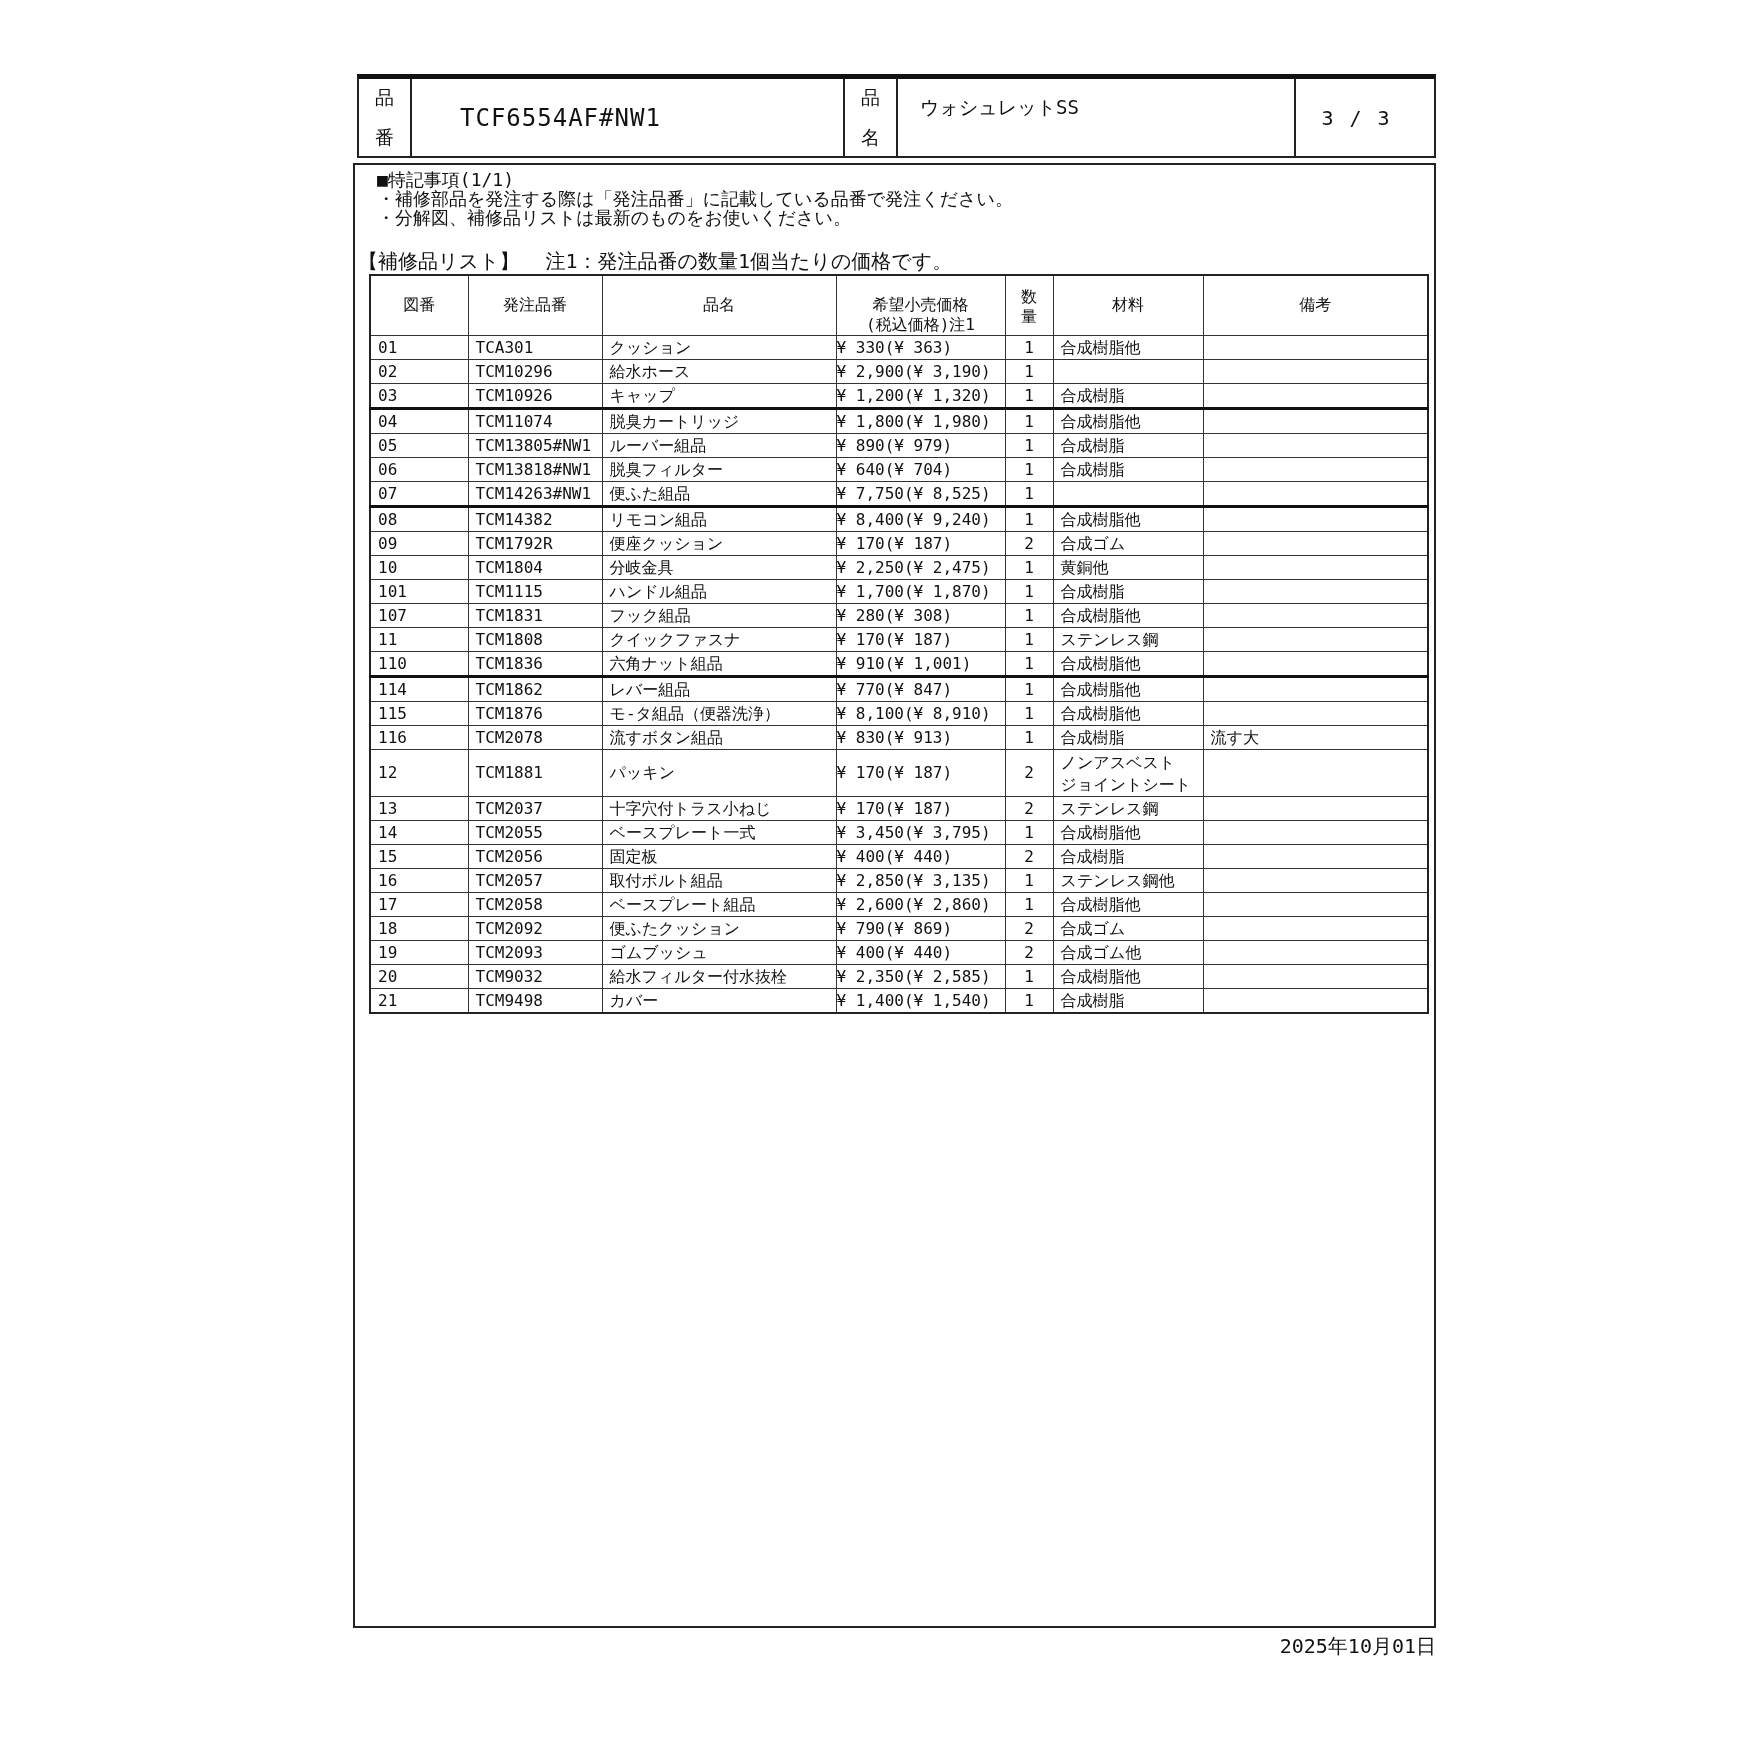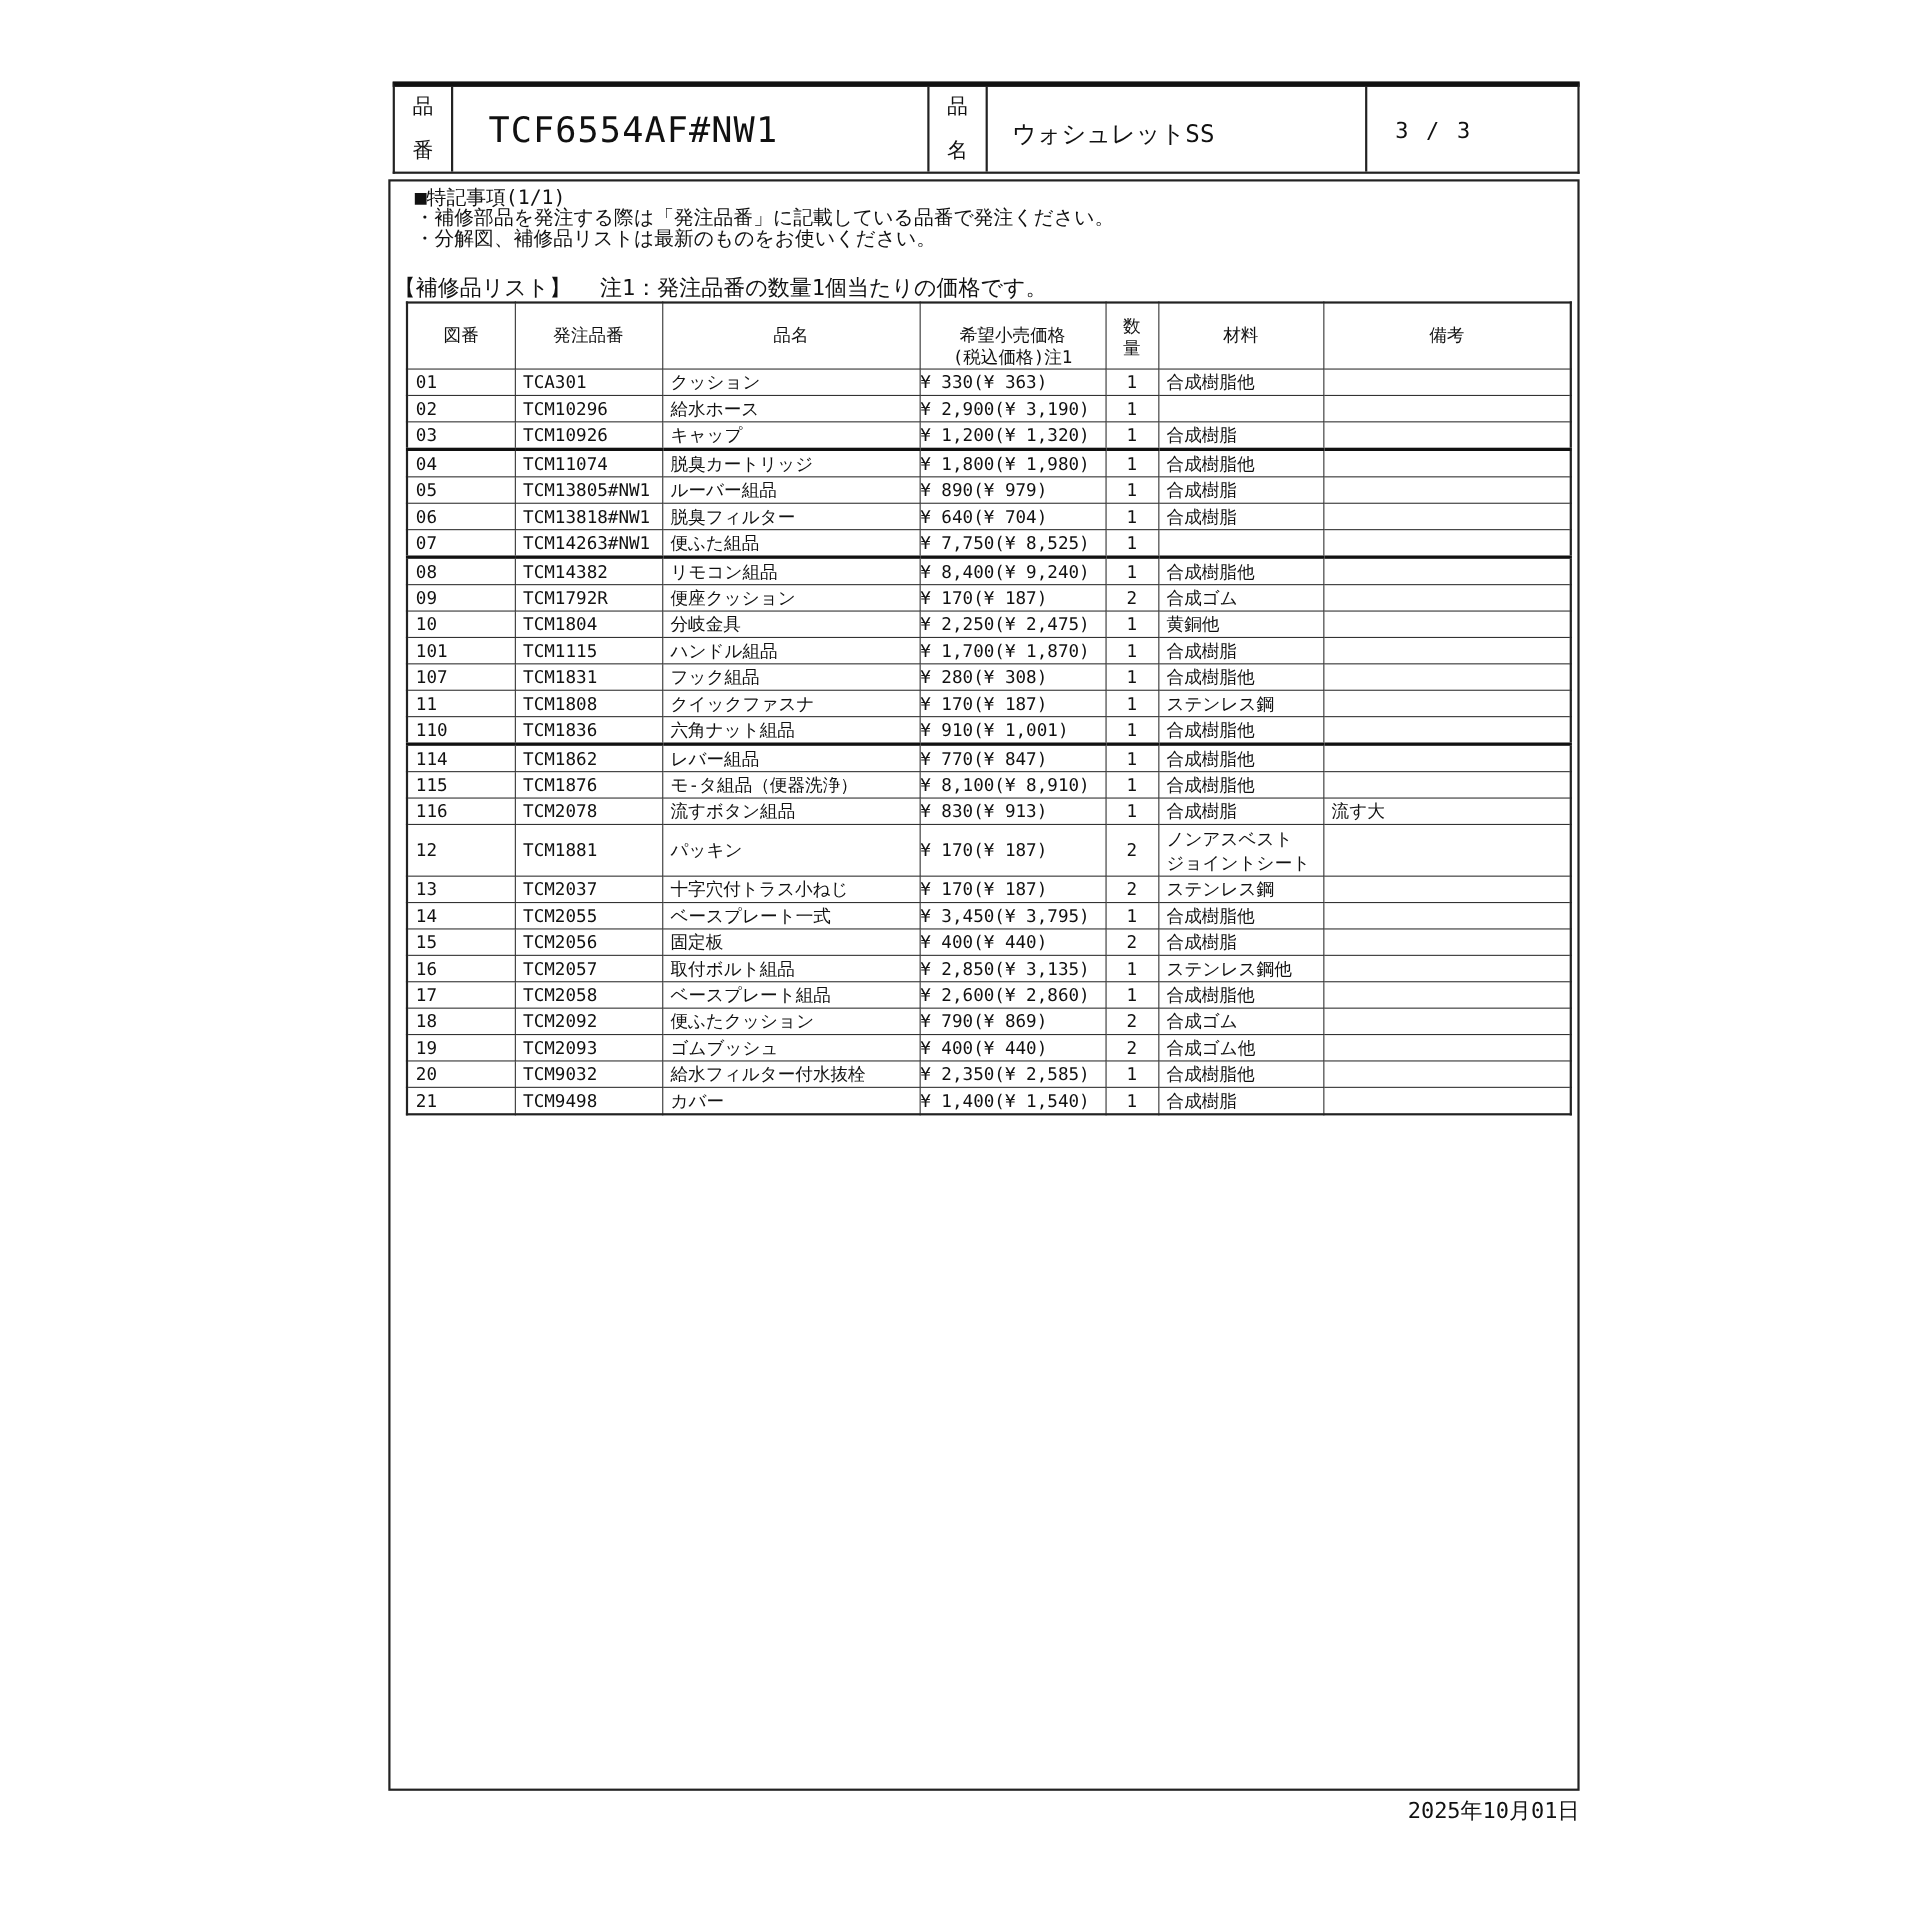--- a/index.html
+++ b/index.html
@@ -13,22 +13,22 @@
     position:absolute;left:357px;top:74px;width:1079px;height:84px;
     border:2px solid #222;border-top:5px solid #111;
     display:flex;box-sizing:border-box;background:#fff;
   }
   .h-cell{box-sizing:border-box;border-right:2px solid #222;height:100%;}
   .h-cell:last-child{border-right:none;}
   .h-label{
     width:53px;display:flex;flex-direction:column;justify-content:space-between;
     align-items:center;padding:9px 0;font-size:19px;line-height:1;
   }
-  .h-partno{width:433px;display:flex;align-items:center;padding-left:32px;font-size:32px;letter-spacing:1px;}
-  .h-name{width:345px;padding:28px 0 0 22px;font-size:22px;}
+  .h-partno{width:433px;display:flex;align-items:center;padding-left:48px;font-size:24px;letter-spacing:1px;}
+  .h-name{width:398px;padding:16px 0 0 22px;font-size:19px;}
   .h-page{width:121px;display:flex;align-items:center;justify-content:center;font-size:20px;letter-spacing:2px;}
   
   .main-box{
     position:absolute;left:353px;top:163px;width:1083px;height:1465px;
     border:2px solid #222;box-sizing:border-box;background:#fff;
   }
   .notes{position:absolute;left:22px;top:5px;font-size:18px;line-height:19px;white-space:nowrap;}
   .list-title-line{position:absolute;left:3px;top:83px;font-size:20px;white-space:nowrap;}
   .list-title-line .note-after{margin-left:26px;}
   

